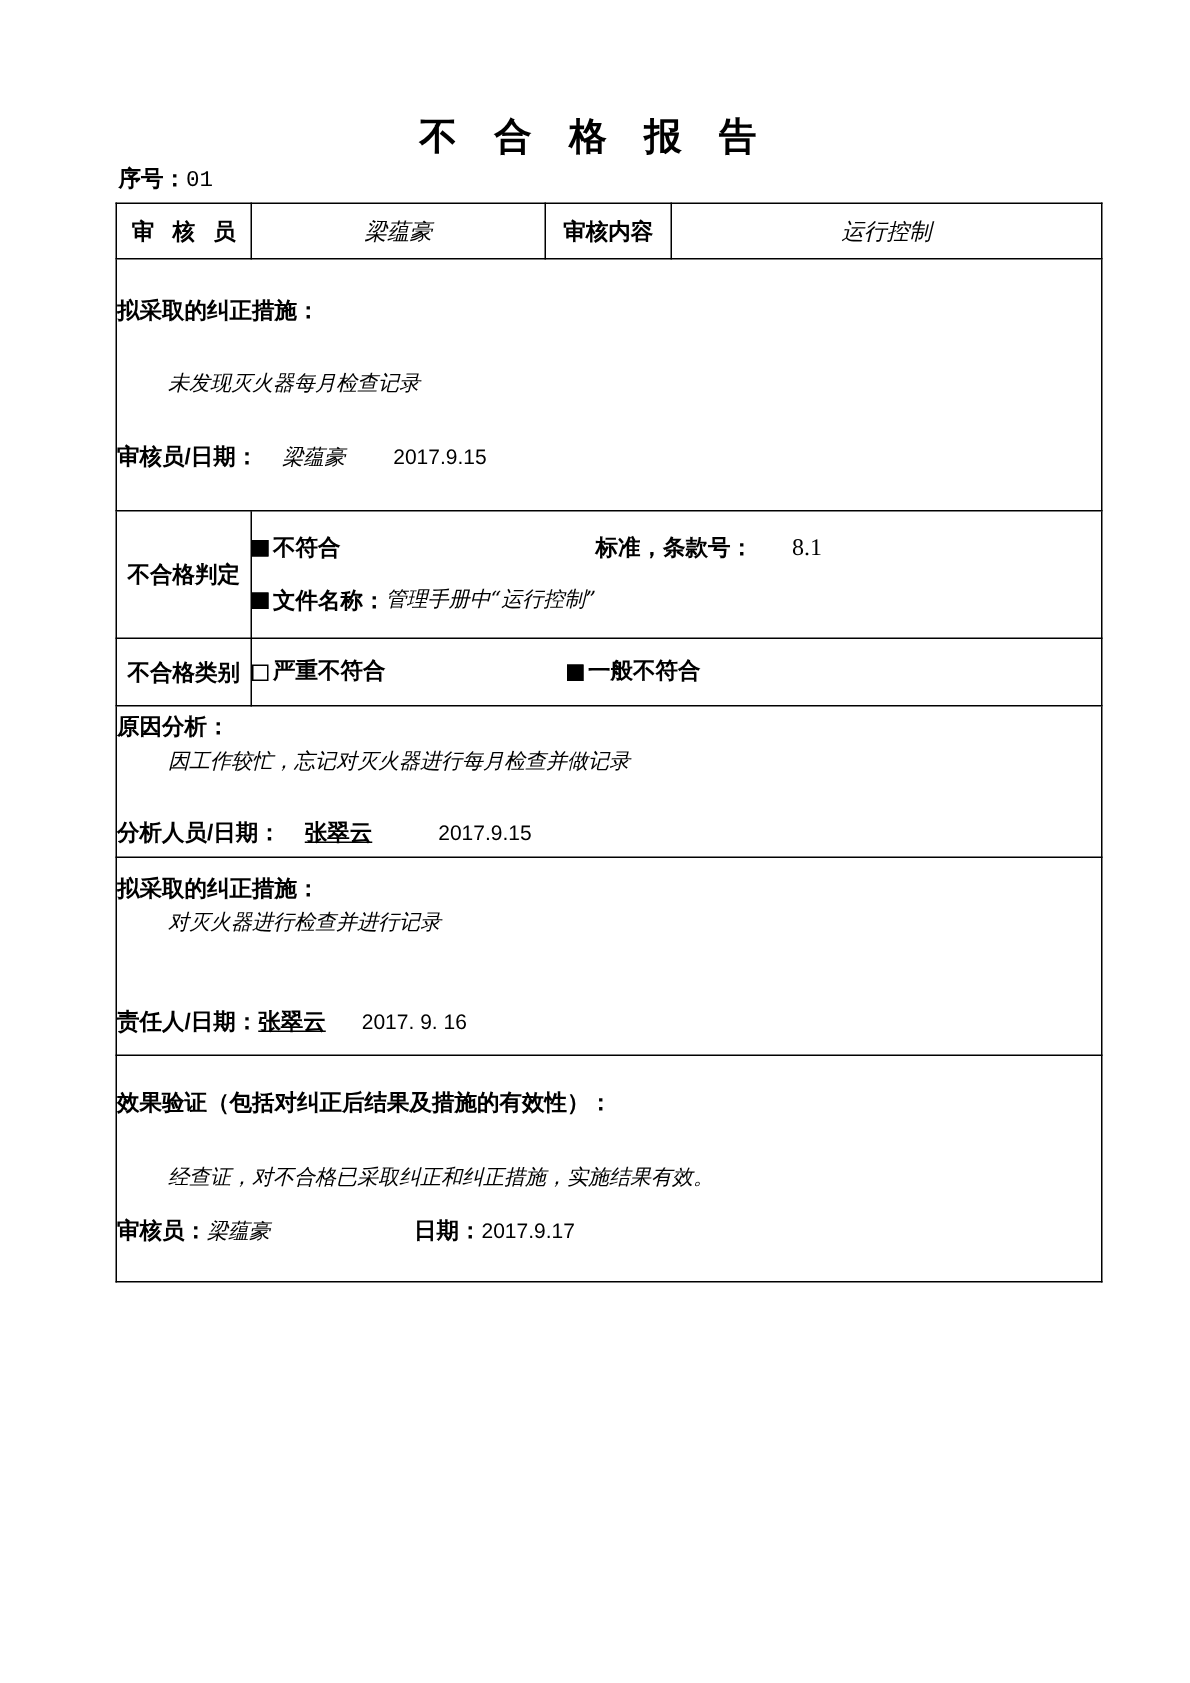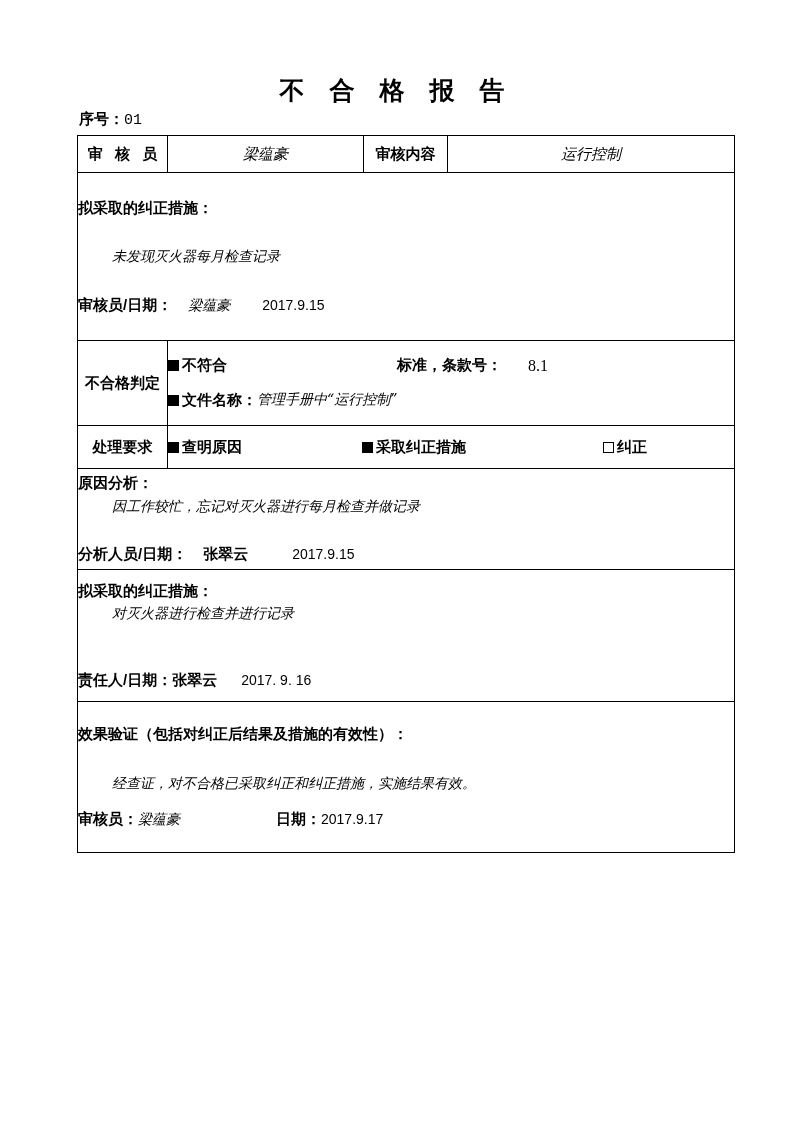--- a/index.html
+++ b/index.html
@@ -120,20 +120,21 @@
   }
   .sign-name-kai {
     font-family: "DejaVu Serif", "Liberation Serif", serif;
     font-style: italic;
     font-weight: normal;
     font-size: 14px;
   }
   .sign-name-bold {
     font-weight: bold;
     font-size: 15px;
+    text-decoration: underline;
   }
   .sign-date {
     font-weight: normal;
     font-family: "Liberation Sans", "DejaVu Sans", sans-serif;
     font-size: 14px;
   }
 
   
   .opt-cell {
     padding: 4px 0 4px 6px;
@@ -232,33 +233,31 @@
           <span class="std-label">标准，条款号：</span>
           <span class="std-value">8.1</span>
         </div>
         <div class="judge-line2">
           <span class="opt"><span class="box checked"></span><span class="opt-label">文件名称：</span></span>
           <span class="doc-name-value">管理手册中“运行控制”</span>
         </div>
       </td>
     </tr>
 
-
-    <tr>
-      <td class="label-cell" style="height:42px">处理要求</td>
+    <tr>
+      <td class="label-cell" style="height:44px">不合格类别</td>
       <td class="opt-cell" colspan="3">
         <div class="opt-row">
-          <span class="opt"><span class="box checked"></span><span class="opt-label">查明原因</span></span>
-          <span class="gap-2"></span>
-          <span class="opt"><span class="box checked"></span><span class="opt-label">采取纠正措施</span></span>
-          <span class="gap-3"></span>
-          <span class="opt"><span class="box"></span><span class="opt-label">纠正</span></span>
+          <span class="opt"><span class="box"></span><span class="opt-label">严重不符合</span></span>
+          <span class="gap-1"></span>
+          <span class="opt"><span class="box checked"></span><span class="opt-label">一般不符合</span></span>
         </div>
       </td>
     </tr>
+
 
     <tr>
       <td class="block-cell" colspan="4" style="height:100px">
         <div class="block-head">原因分析：</div>
         <div class="block-body kai">因工作较忙，忘记对灭火器进行每月检查并做记录</div>
         <div class="tall-space"></div>
         <div class="sign-line"><span>分析人员/日期：</span><span style="display:inline-block;width:16px"></span><span class="sign-name-bold">张翠云</span><span style="display:inline-block;width:44px"></span><span class="sign-date">2017.9.15</span></div>
       </td>
     </tr>
 

